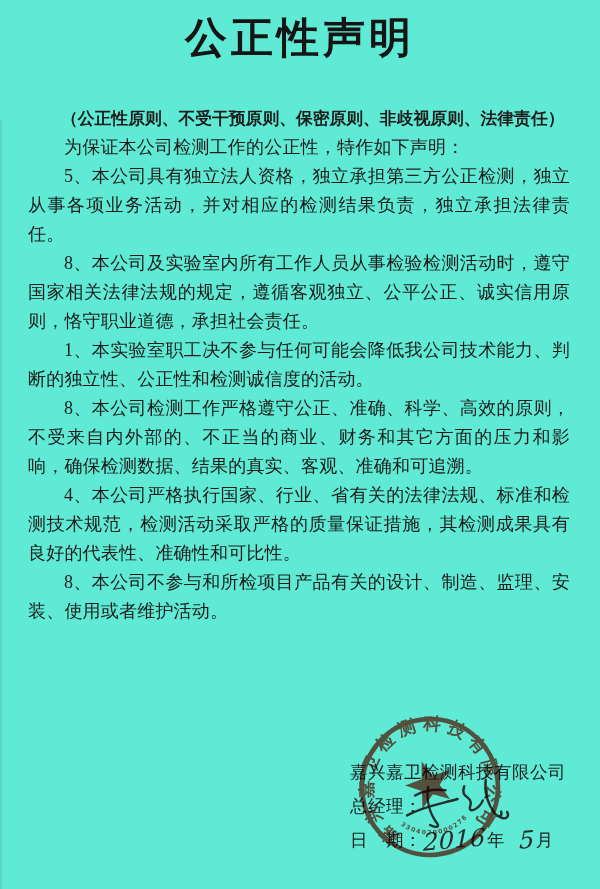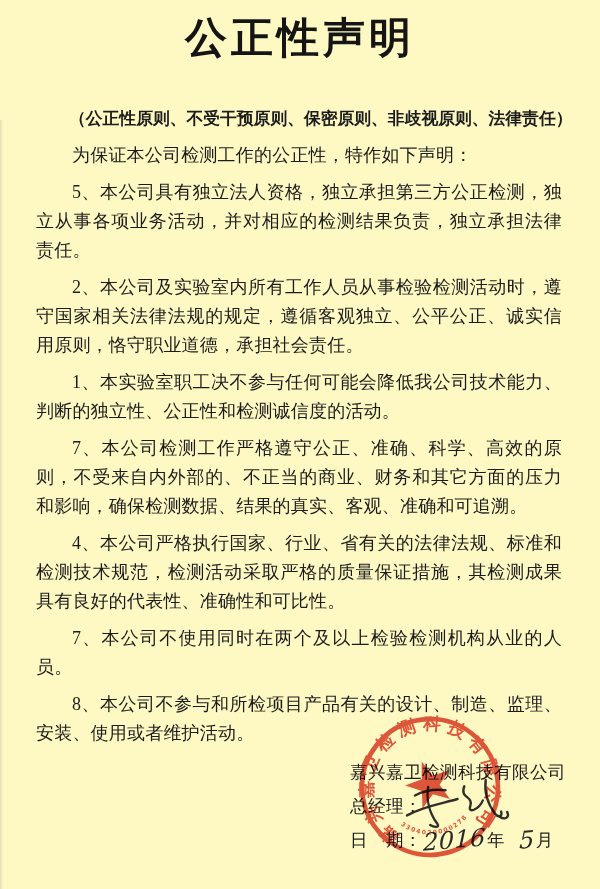--- a/index.html
+++ b/index.html
@@ -1,20 +1,20 @@
 <!DOCTYPE html>
 <html><head>
 <meta charset="utf-8">
 <style>
   html, body { margin: 0; padding: 0; background: #ffffff; }
   .page {
     position: relative;
     width: 600px;
     height: 889px;
-    background: #fef9c3;
+    background: #5eead4;
     overflow: hidden;
     font-family: "Liberation Serif", "DejaVu Serif", serif;
     color: #1c1c1c;
   }
   
   .page::before {
     content: "";
     position: absolute;
     left: 0; top: 120px; bottom: 0;
     width: 3px;
@@ -34,21 +34,21 @@
   }
 
   .body-text {
     margin-top: 40px;
     padding: 0 30px 0 28px;
     font-size: 18px;
     line-height: 29px;
     text-align: justify;
     letter-spacing: 0.2px;
   }
-  .body-text p { margin: 8px; }
+  .body-text p { margin: 0; }
   .principles {
     font-weight: 700;
     font-size: 16.8px;
     text-indent: 33px;
     white-space: nowrap;
     letter-spacing: 0;
   }
   .intro  { text-indent: 2em; }
   .item   { text-indent: 2em; }
 
@@ -113,25 +113,24 @@
 <body>
 
 <div class="page">
 
   <h1 class="doc-title">公正性声明</h1>
 
   <div class="body-text">
     <p class="principles">（公正性原则、不受干预原则、保密原则、非歧视原则、法律责任）</p>
     <p class="intro">为保证本公司检测工作的公正性，特作如下声明：</p>
     <p class="item">5、本公司具有独立法人资格，独立承担第三方公正检测，独立从事各项业务活动，并对相应的检测结果负责，独立承担法律责任。</p>
-    <p class="item">2、本公司及实验室内所有工作人员从事检验检测活动时，遵守国家相关法律法规的规定，遵循客观独立、公平公正、诚实信用原则，恪守职业道德，承担社会责任。</p>
+    <p class="item">8、本公司及实验室内所有工作人员从事检验检测活动时，遵守国家相关法律法规的规定，遵循客观独立、公平公正、诚实信用原则，恪守职业道德，承担社会责任。</p>
     <p class="item">1、本实验室职工决不参与任何可能会降低我公司技术能力、判断的独立性、公正性和检测诚信度的活动。</p>
-    <p class="item">7、本公司检测工作严格遵守公正、准确、科学、高效的原则，不受来自内外部的、不正当的商业、财务和其它方面的压力和影响，确保检测数据、结果的真实、客观、准确和可追溯。</p>
+    <p class="item">8、本公司检测工作严格遵守公正、准确、科学、高效的原则，不受来自内外部的、不正当的商业、财务和其它方面的压力和影响，确保检测数据、结果的真实、客观、准确和可追溯。</p>
     <p class="item">4、本公司严格执行国家、行业、省有关的法律法规、标准和检测技术规范，检测活动采取严格的质量保证措施，其检测成果具有良好的代表性、准确性和可比性。</p>
-    <p class="item">7、本公司不使用同时在两个及以上检验检测机构从业的人员。</p>
     <p class="item">8、本公司不参与和所检项目产品有关的设计、制造、监理、安装、使用或者维护活动。</p>
   </div>
 
   <div class="sig-block">
     <div class="sig-line">嘉兴嘉卫检测科技有限公司</div>
     <div class="sig-line">
       <span>总经理：</span>
       <svg class="handwriting-svg" width="112" height="52" viewBox="0 0 112 52" aria-label="董华">
         <g transform="rotate(-6 56 26)">
           <path class="sig-ink" d="M4,33 C20,26 38,25 56,22"></path>

